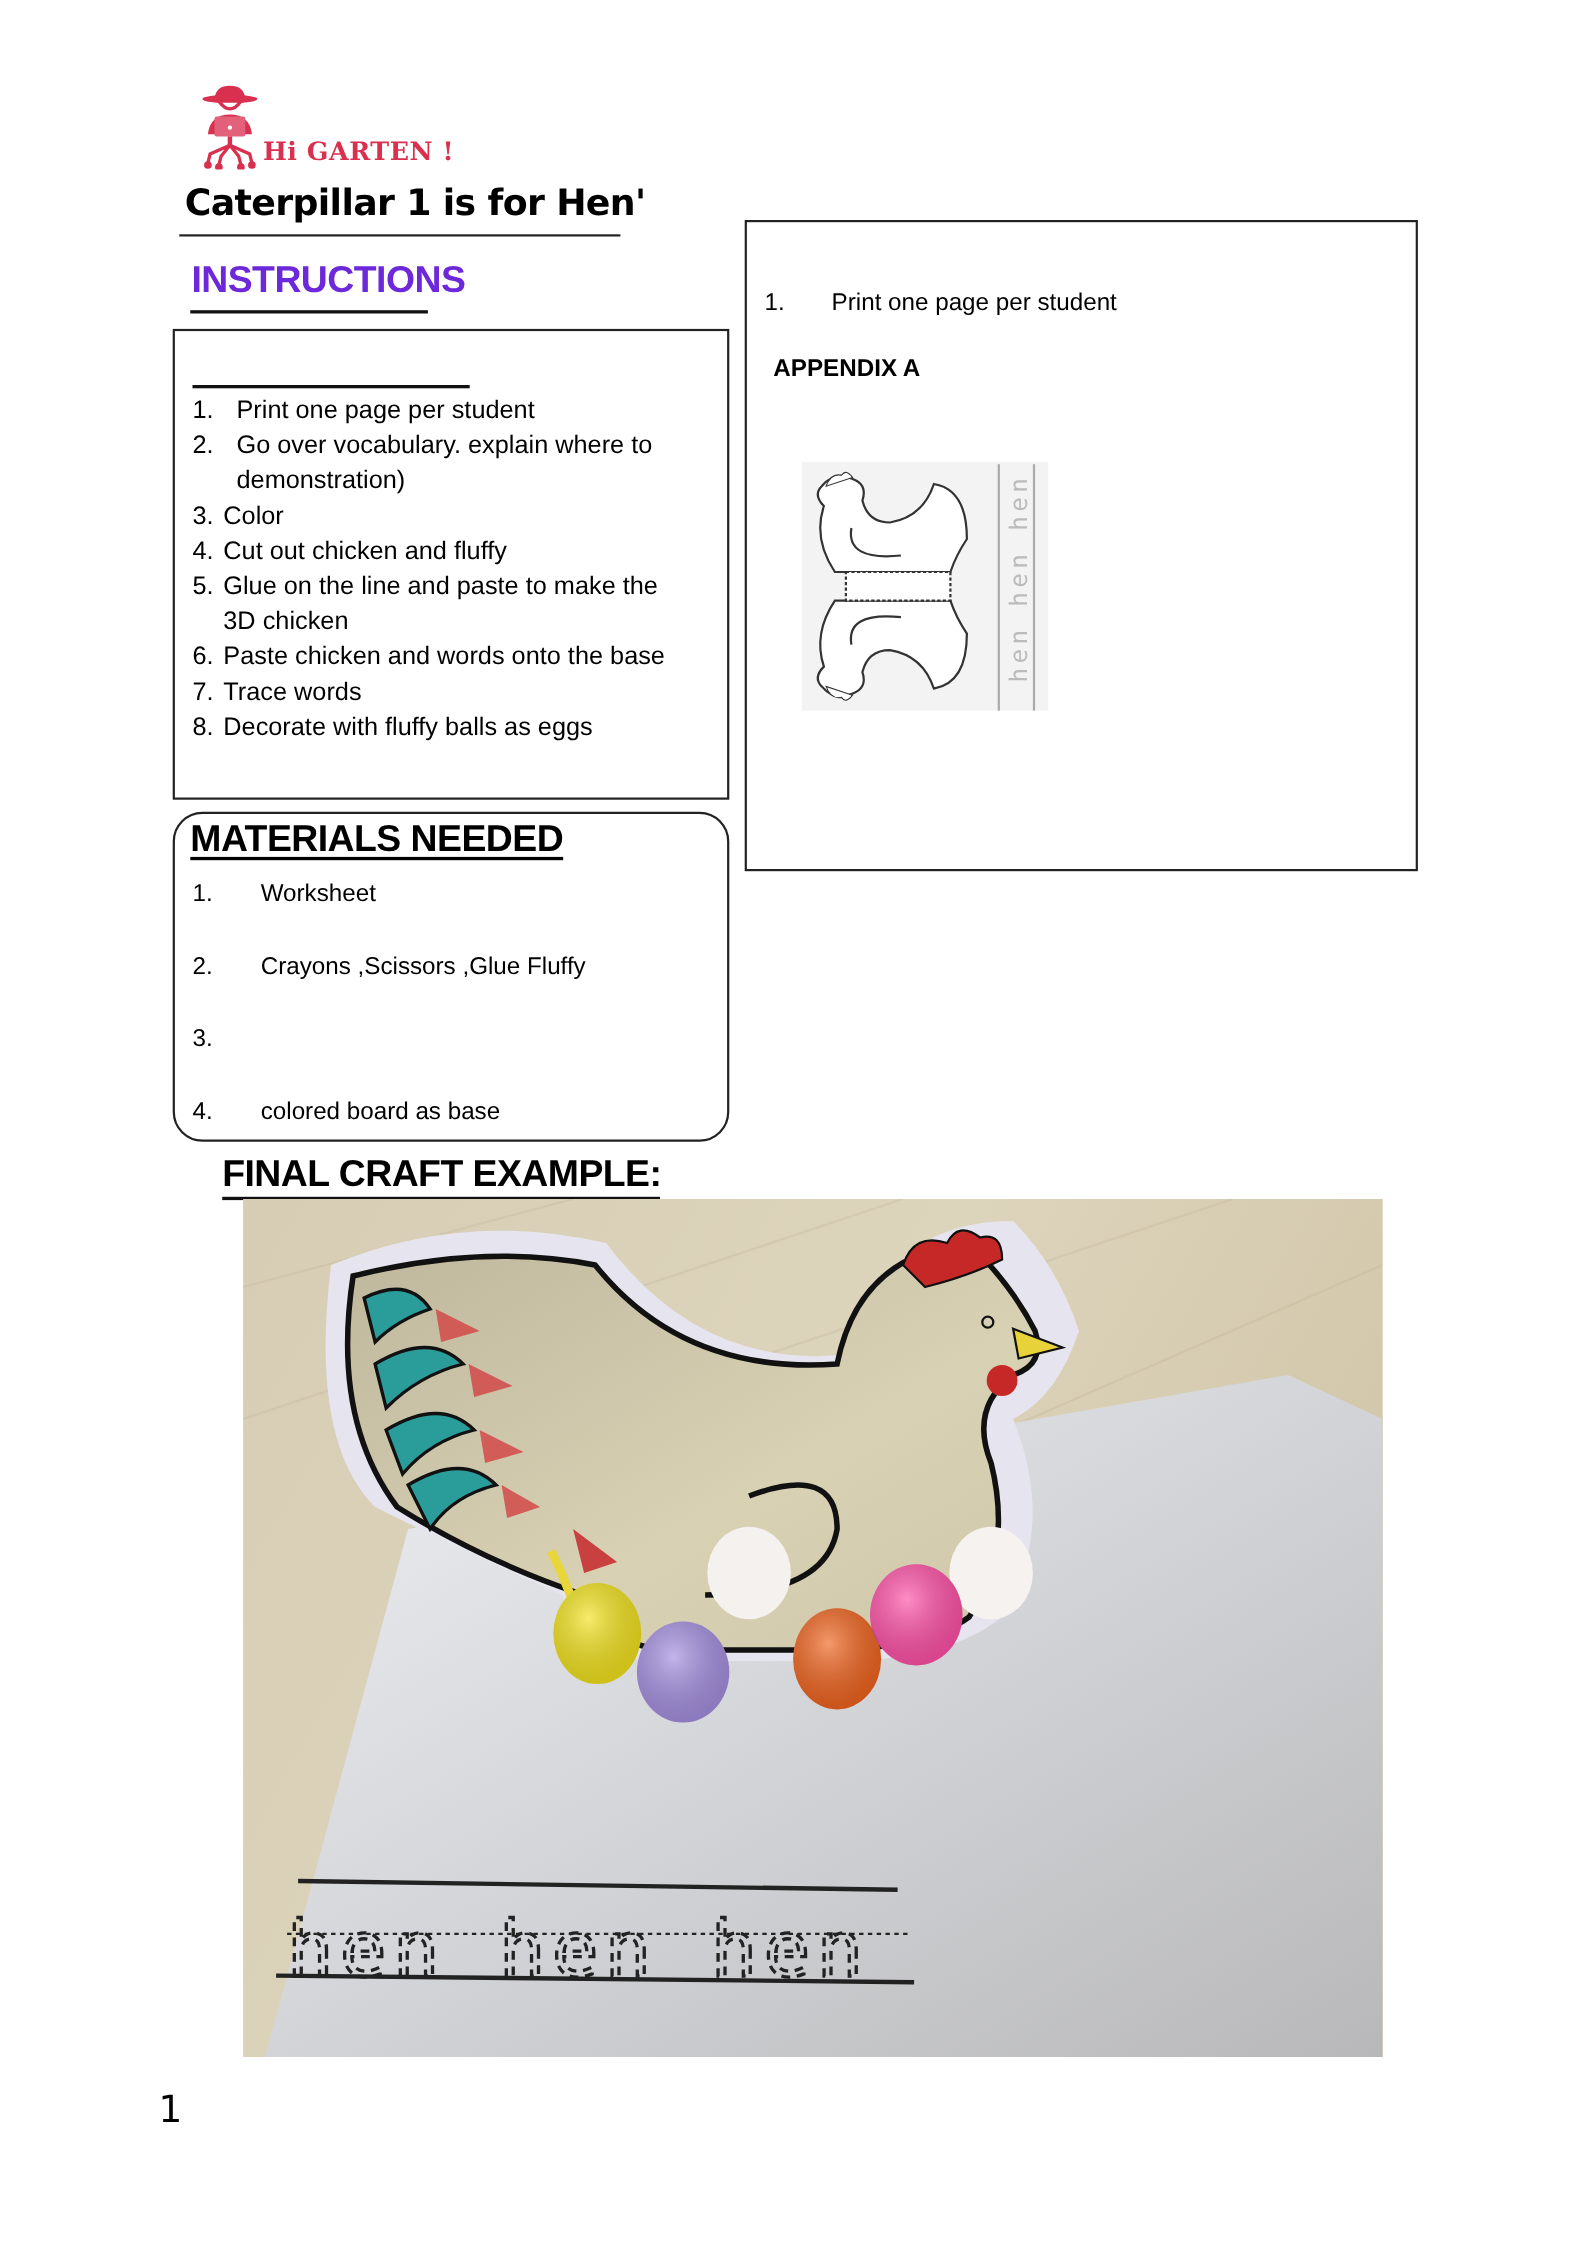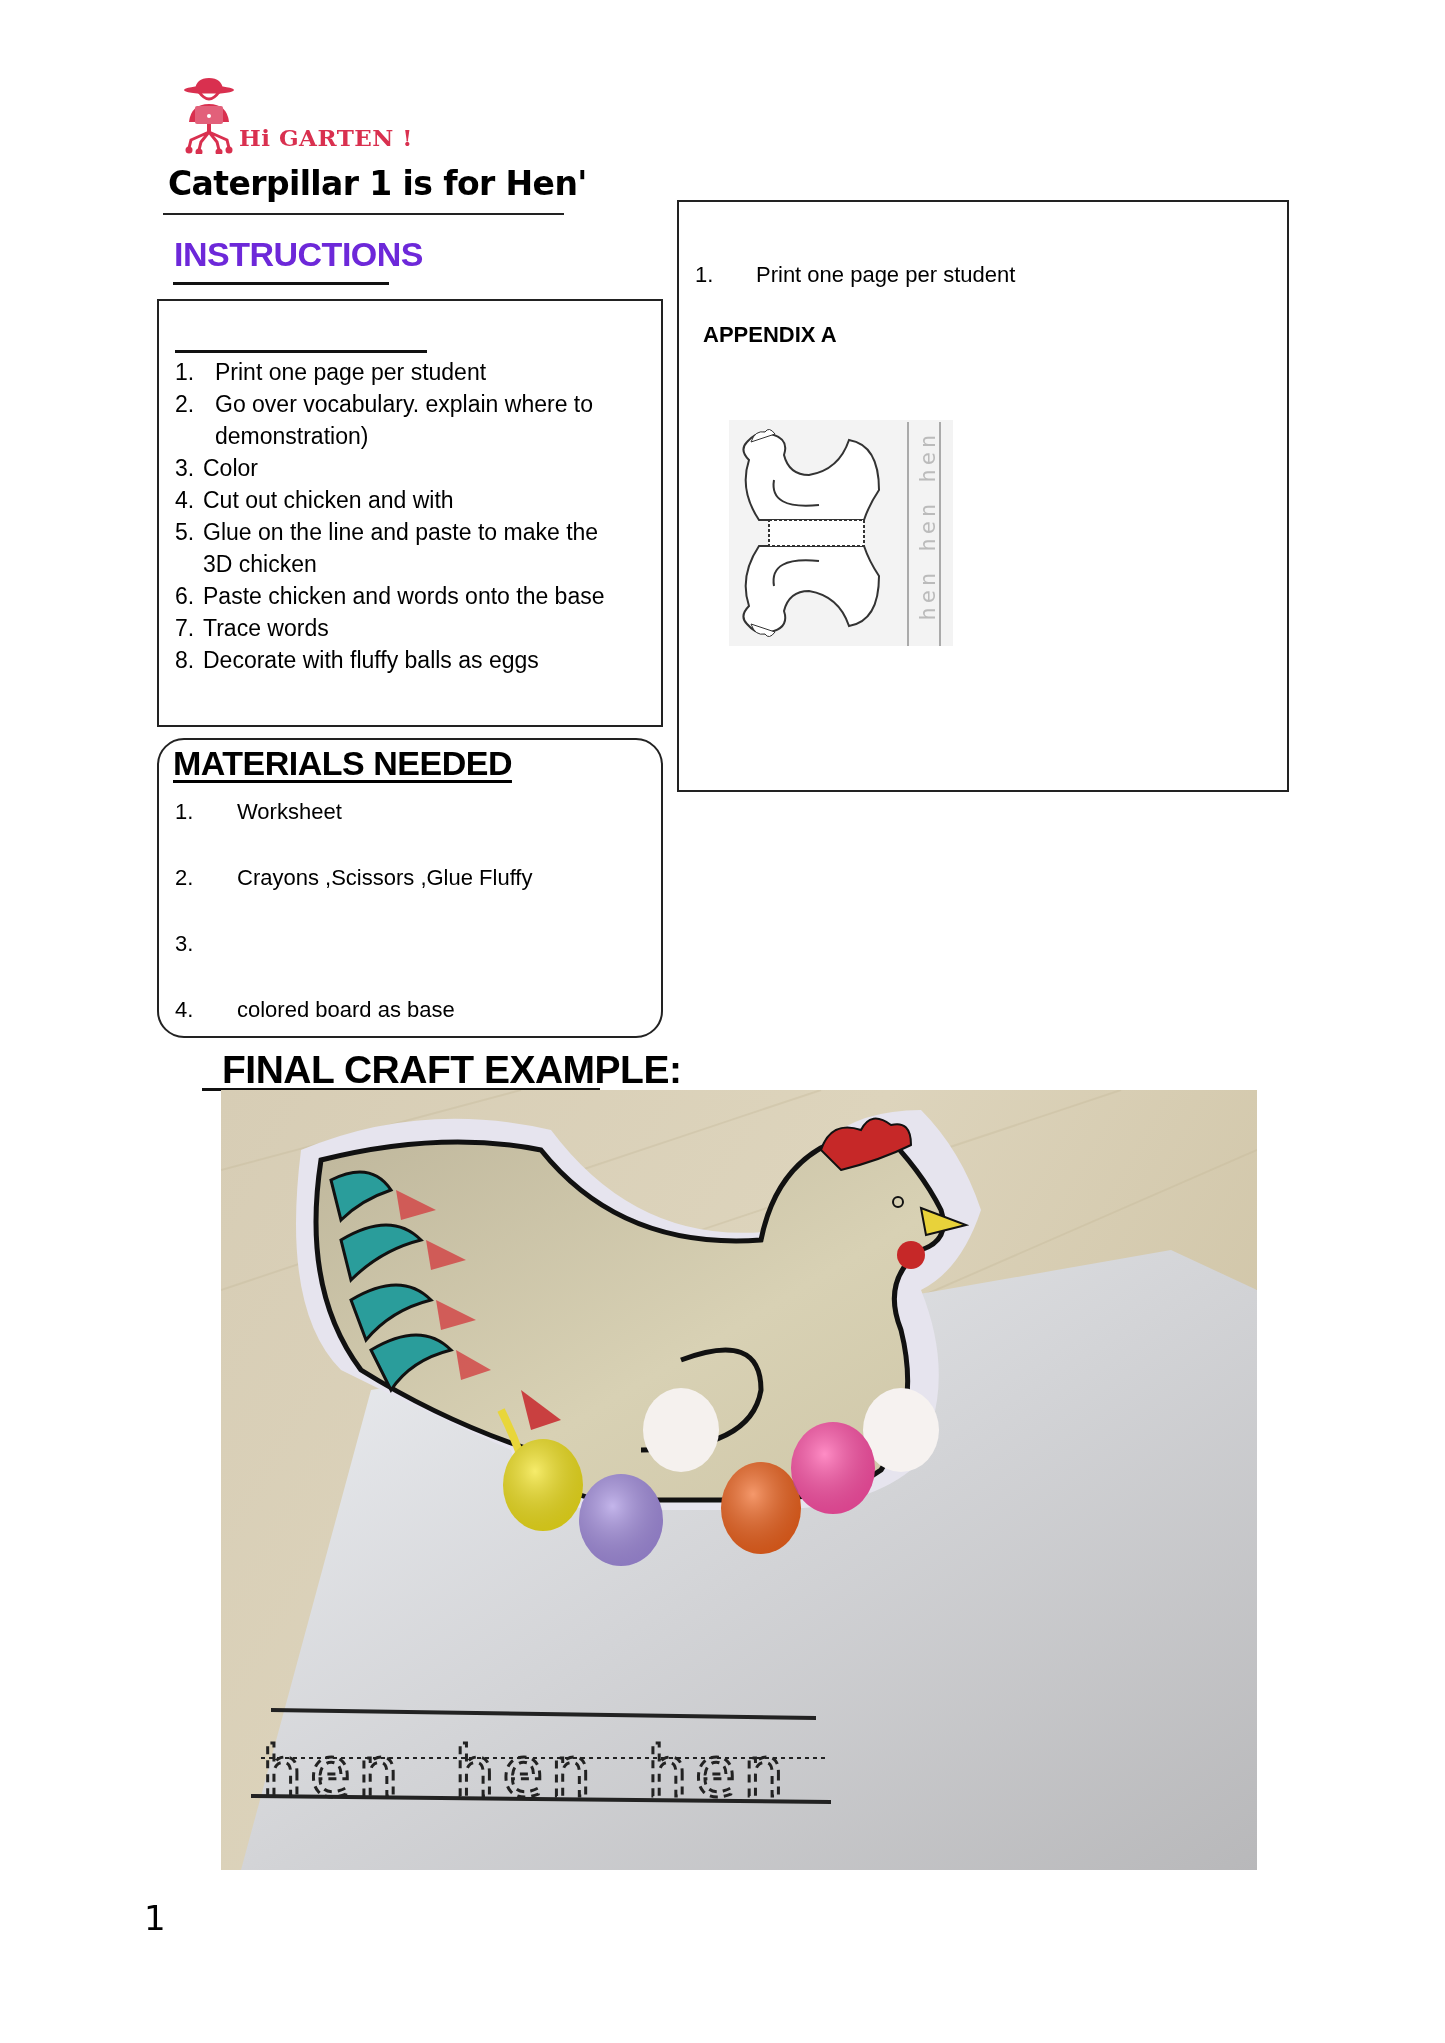--- a/index.html
+++ b/index.html
@@ -40,21 +40,21 @@
   .list-mat .num { width: 62px; flex: none; }
 
   .print-item { position: absolute; left: 16px; top: 60px; font-size: 22px; display: flex; white-space: nowrap; }
   .print-item .num { width: 61px; }
   .appendix { position: absolute; left: 24px; top: 120px; font-size: 22px; font-weight: bold; white-space: nowrap; }
 
   .appendix-img { position: absolute; left: 50px; top: 218px; width: 224px; height: 226px; background: #f3f3f3; }
   .word-strip { position: absolute; left: 228px; top: 220px; width: 30px; height: 224px; border-left: 2px solid #aaa; border-right: 2px solid #aaa; }
   .word-strip-text { position: absolute; left: -72px; top: 96px; width: 180px; transform: rotate(-90deg); font-family: "DejaVu Sans Mono", monospace; font-size: 22px; color: #bbb; letter-spacing: 4px; text-align: center; white-space: nowrap; }
 
-  .h-final { left: 202px; top: 1048px; font-size: 39px; font-weight: bold; letter-spacing: -0.5px; white-space: nowrap; margin-left: 20px; }
+  .h-final { left: 202px; top: 1048px; font-size: 34px; font-weight: bold; letter-spacing: -0.5px; white-space: nowrap; }
   .h-final-rule { left: 202px; top: 1088px; width: 398px; height: 3px; background: #111; }
 
   .photo { left: 221px; top: 1090px; width: 1036px; height: 780px; overflow: hidden; background: linear-gradient(120deg, #d7cdb5 0%, #ddd4bc 45%, #cbbf9f 100%); }
   .photo-paper { position: absolute; left: 0; top: 0; width: 100%; height: 100%; }
 
   .page-num { left: 144px; top: 1898px; font-family: "DejaVu Sans", sans-serif; font-size: 34px; }
 </style>
 </head>
 <body>
 
@@ -97,21 +97,21 @@
       </li>
     <li class="cont">
         <span class="txt">demonstration)</span>
       </li>
     <li>
         <span class="num tight">3.</span>
         <span class="txt">Color</span>
       </li>
     <li>
         <span class="num tight">4.</span>
-        <span class="txt">Cut out chicken and with</span>
+        <span class="txt">Cut out chicken and fluffy</span>
       </li>
     <li>
         <span class="num tight">5.</span>
         <span class="txt">Glue on the line and paste to make the</span>
       </li>
     <li class="cont" style="padding-left:28px">
         <span class="txt">3D chicken</span>
       </li>
     <li>
         <span class="num tight">6.</span>

